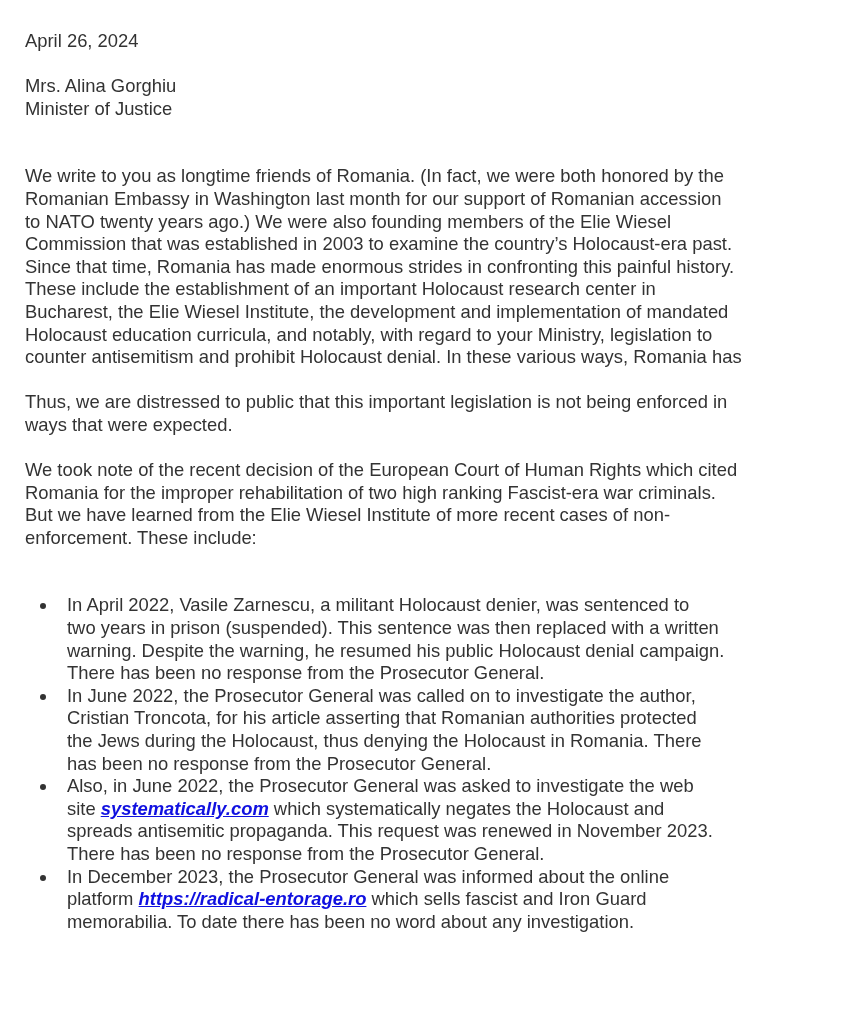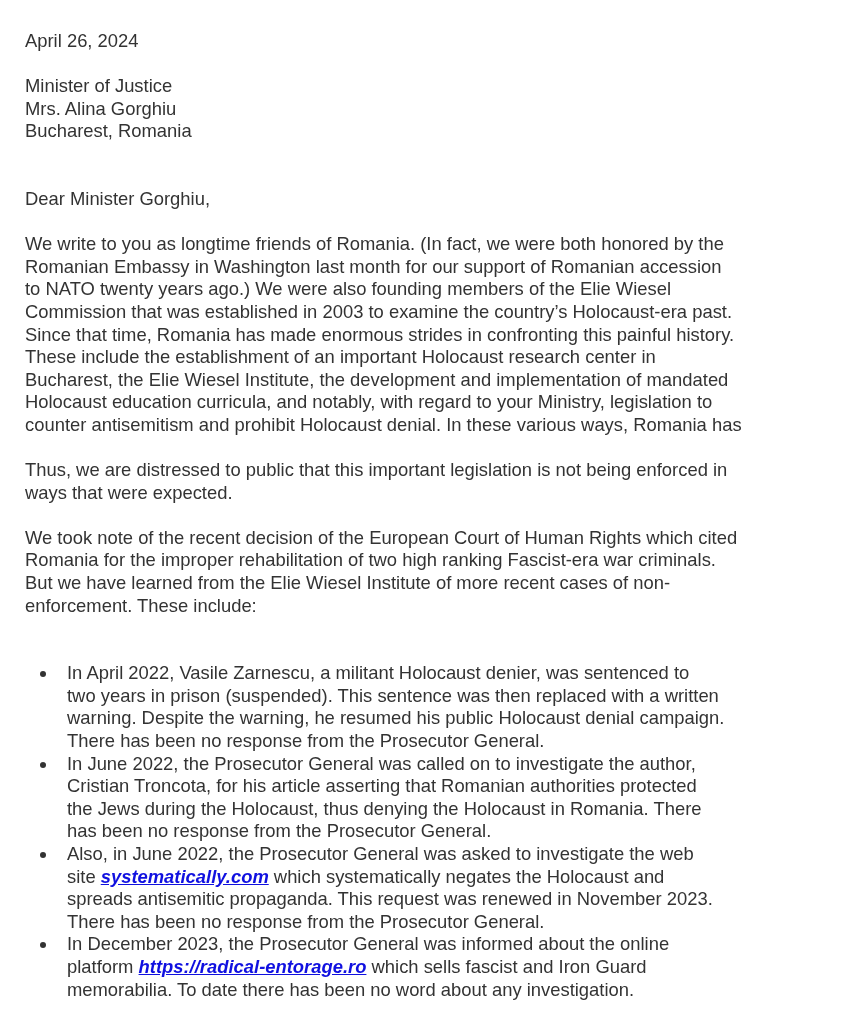--- a/index.html
+++ b/index.html
@@ -59,28 +59,24 @@
 </head>
 <body>
 
 <div class="page">
 
   <div class="block date">
     <span class="line">April 26, 2024</span>
   </div>
 
   <div class="block address">
+    <span class="line">Mrs. Alina Gorghiu</span>
     <span class="line">Minister of Justice</span>
-    <span class="line">Mrs. Alina Gorghiu</span>
-    <span class="line">Bucharest, Romania</span>
   </div>
 
-  <div class="block salutation">
-    <span class="line">Dear Minister Gorghiu,</span>
-  </div>
 
   <div class="block para">
     <span class="line">We write to you as longtime friends of Romania. (In fact, we were both honored by the</span>
     <span class="line">Romanian Embassy in Washington last month for our support of Romanian accession</span>
     <span class="line">to NATO twenty years ago.) We were also founding members of the Elie Wiesel</span>
     <span class="line">Commission that was established in 2003 to examine the country’s Holocaust-era past.</span>
     <span class="line">Since that time, Romania has made enormous strides in confronting this painful history.</span>
     <span class="line">These include the establishment of an important Holocaust research center in</span>
     <span class="line">Bucharest, the Elie Wiesel Institute, the development and implementation of mandated</span>
     <span class="line">Holocaust education curricula, and notably, with regard to your Ministry, legislation to</span>

